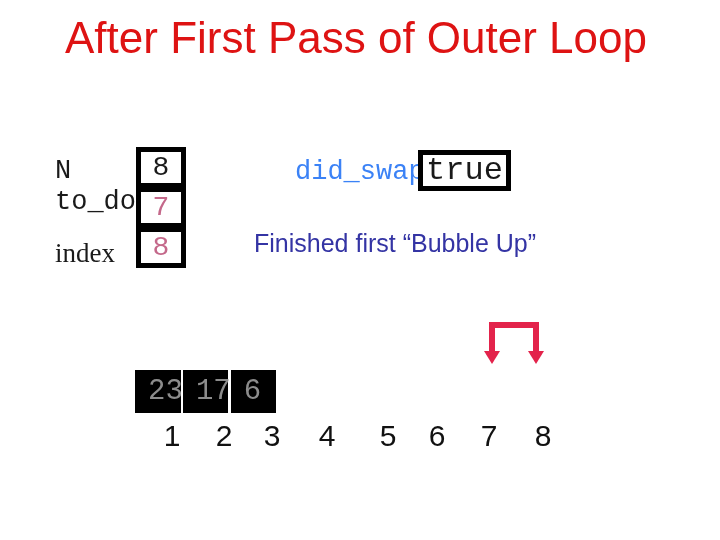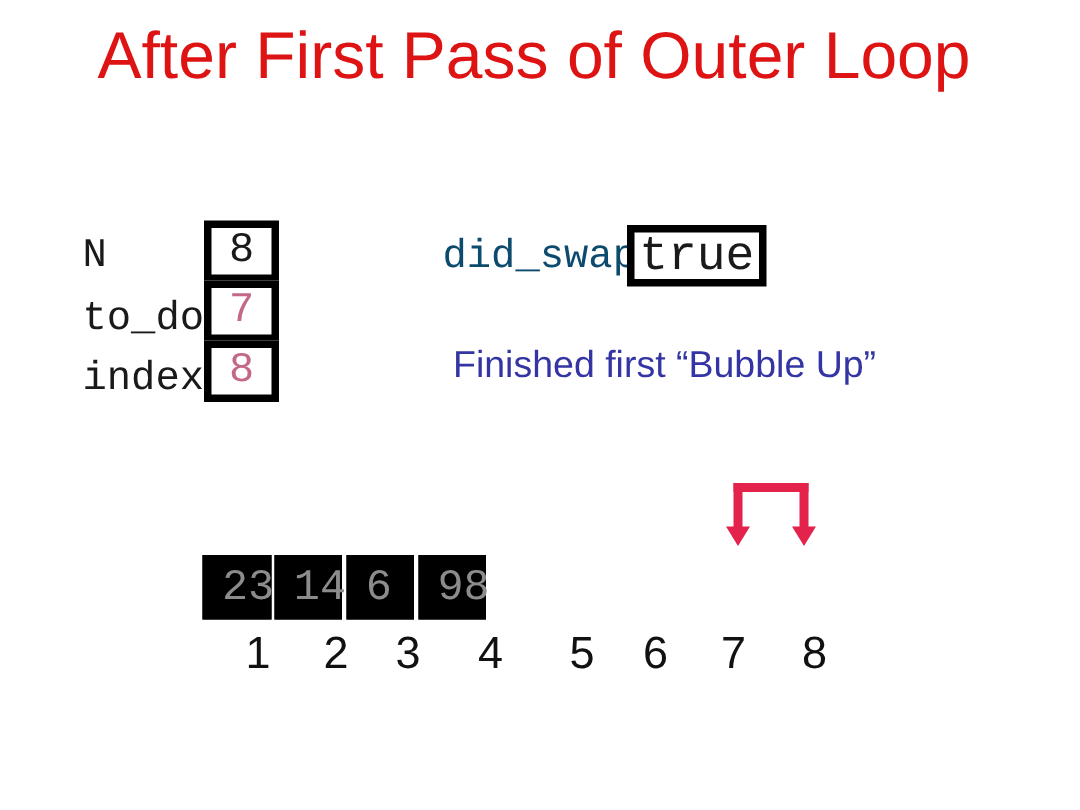--- a/index.html
+++ b/index.html
@@ -20,27 +20,27 @@
     line-height:1;white-space:nowrap;z-index:1;
   }
   .value-box{
     position:absolute;background:#ffffff;border:5px solid #000000;
     box-sizing:border-box;z-index:2;display:flex;align-items:center;
     justify-content:center;
   }
   .var-box{left:136px;width:50px;height:41px;}
   .value-box .val{font-size:28px;line-height:1;color:#1a1a1a;}
   .value-box .val.hl{color:var(--hl-color);}
-  #didswap-label{position:absolute;left:295px;top:159px;font-size:27px;color:#0c4a6e;line-height:1;z-index:1;}
+  #didswap-label{position:absolute;left:295px;top:159px;font-size:27px;color:#3b82f6;line-height:1;z-index:1;}
   #didswap-box{left:418px;top:150px;width:93px;height:41px;}
   #didswap-box .val{font-size:32px;}
   
   #caption{
     position:absolute;left:254px;top:229px;font-size:25px;
-    color:var(--caption-color);white-space:nowrap;margin-left:48px;
+    color:var(--caption-color);white-space:nowrap;
   }
   
   #bracket{position:absolute;left:489px;top:322px;width:50px;height:42px;z-index:1;}
   #bracket .bar{position:absolute;left:0;top:0;width:50px;height:6px;background:var(--arrow-color);}
   #bracket .stem{position:absolute;top:0;width:6px;height:30px;background:var(--arrow-color);}
   #bracket .stem.left{left:0;}
   #bracket .stem.right{right:0;}
   #bracket .head{
     position:absolute;top:29px;width:0;height:0;
     border-left:8px solid transparent;border-right:8px solid transparent;
@@ -69,25 +69,25 @@
 
 <div id="stage" style="--title-color: #de1313; --caption-color: #3434a4; --hl-color: #c4688a; --cellval-color: #8c8c8c; --arrow-color: #e3234b;">
 
   <div id="title">After First Pass of Outer Loop</div>
 
   <div id="variables">
       <div class="var-label mono" style="top: 158px;">N</div>
       <div class="value-box var-box" style="top: 147px;">
         <span class="val mono">8</span>
       </div>
-      <div class="var-label mono" style="top: 200px;">to_do</div>
+      <div class="var-label mono" style="top: 189px;">to_do</div>
       <div class="value-box var-box" style="top: 187px;">
         <span class="val mono hl">7</span>
       </div>
-      <div class="var-label mono" style="top: 240px;">index</div>
+      <div class="var-label mono" style="top: 240px; font-family: Liberation Serif, serif;">index</div>
       <div class="value-box var-box" style="top: 227px;">
         <span class="val mono hl">8</span>
       </div>
     </div>
 
   <div id="didswap-label" class="mono">did_swap</div>
   <div id="didswap-box" class="value-box">
     <span class="val mono">true</span>
   </div>
 
@@ -96,23 +96,22 @@
   <div id="bracket">
     <div class="bar"></div>
     <div class="stem left"></div>
     <div class="stem right"></div>
     <div class="head left"></div>
     <div class="head right"></div>
   </div>
 
   <div id="array-row">
       <div class="cell mono">23</div>
-      <div class="cell mono">14</div>
+      <div class="cell mono">17</div>
       <div class="cell mono">6</div>
-      <div class="cell mono">98</div>
     </div>
 
   <div id="indices">
       <span class="idx" style="left: 172px;">1</span>
       <span class="idx" style="left: 224px;">2</span>
       <span class="idx" style="left: 272px;">3</span>
       <span class="idx" style="left: 327px;">4</span>
       <span class="idx" style="left: 388px;">5</span>
       <span class="idx" style="left: 437px;">6</span>
       <span class="idx" style="left: 489px;">7</span>

